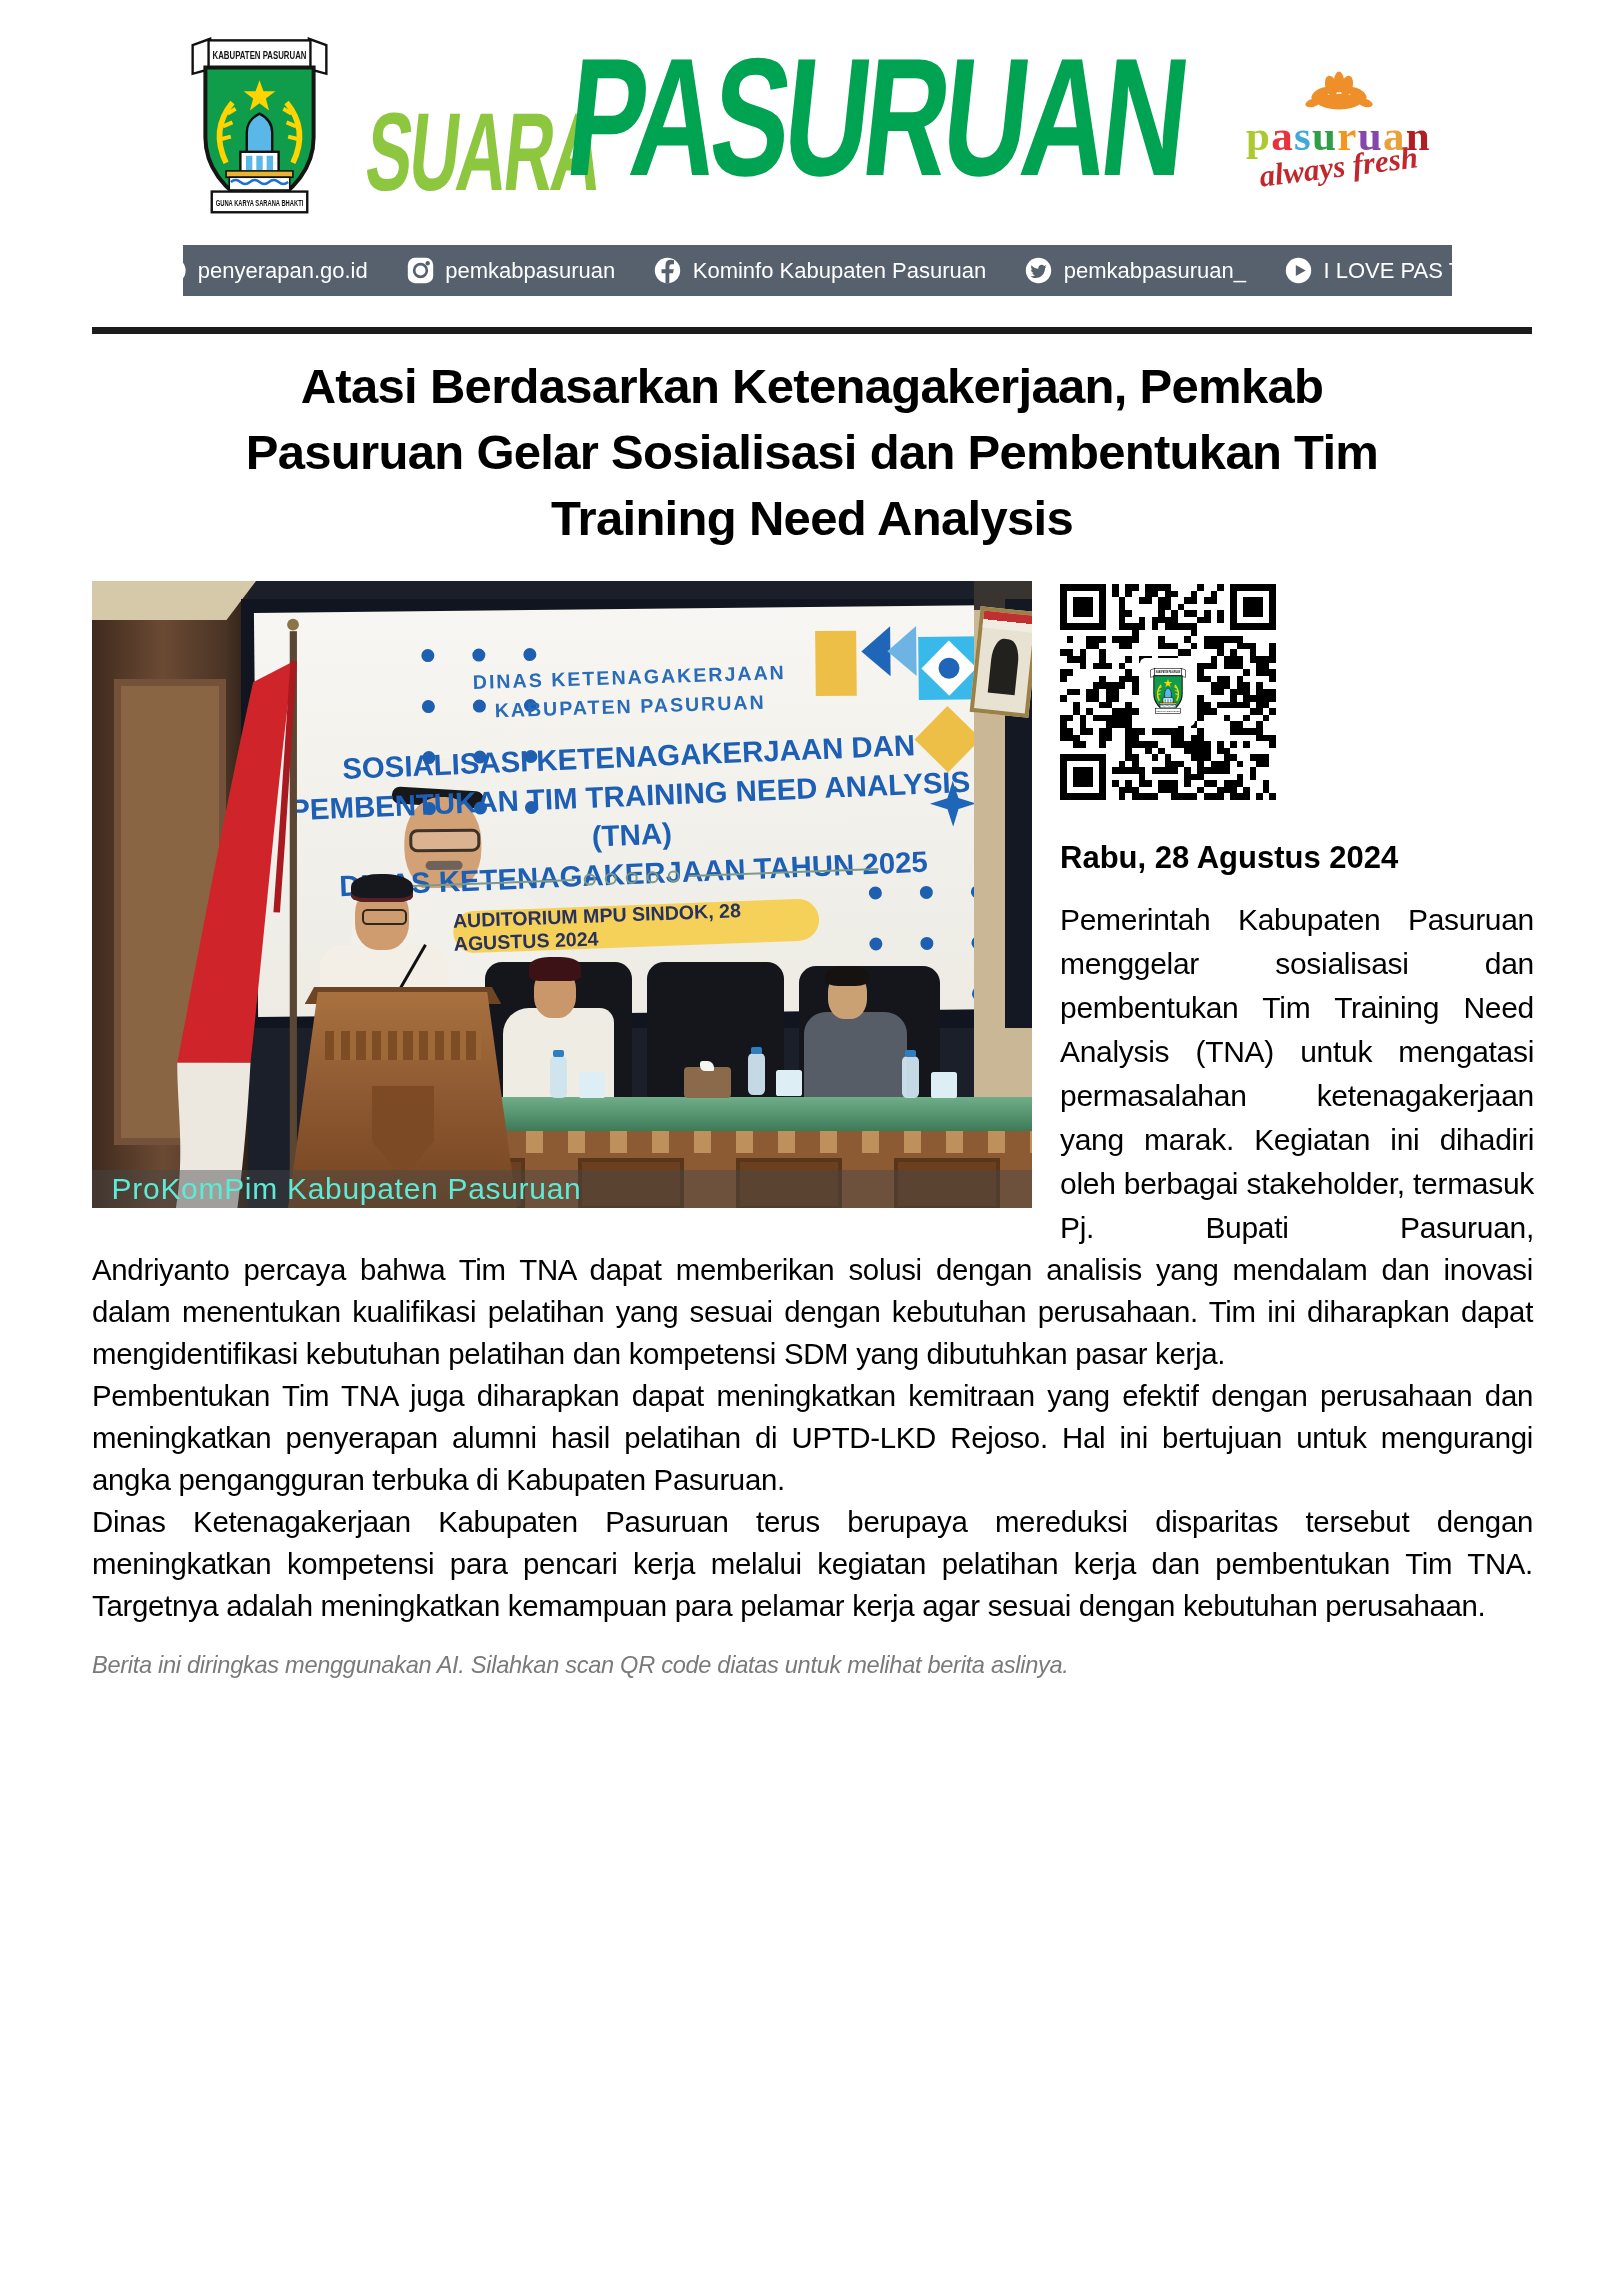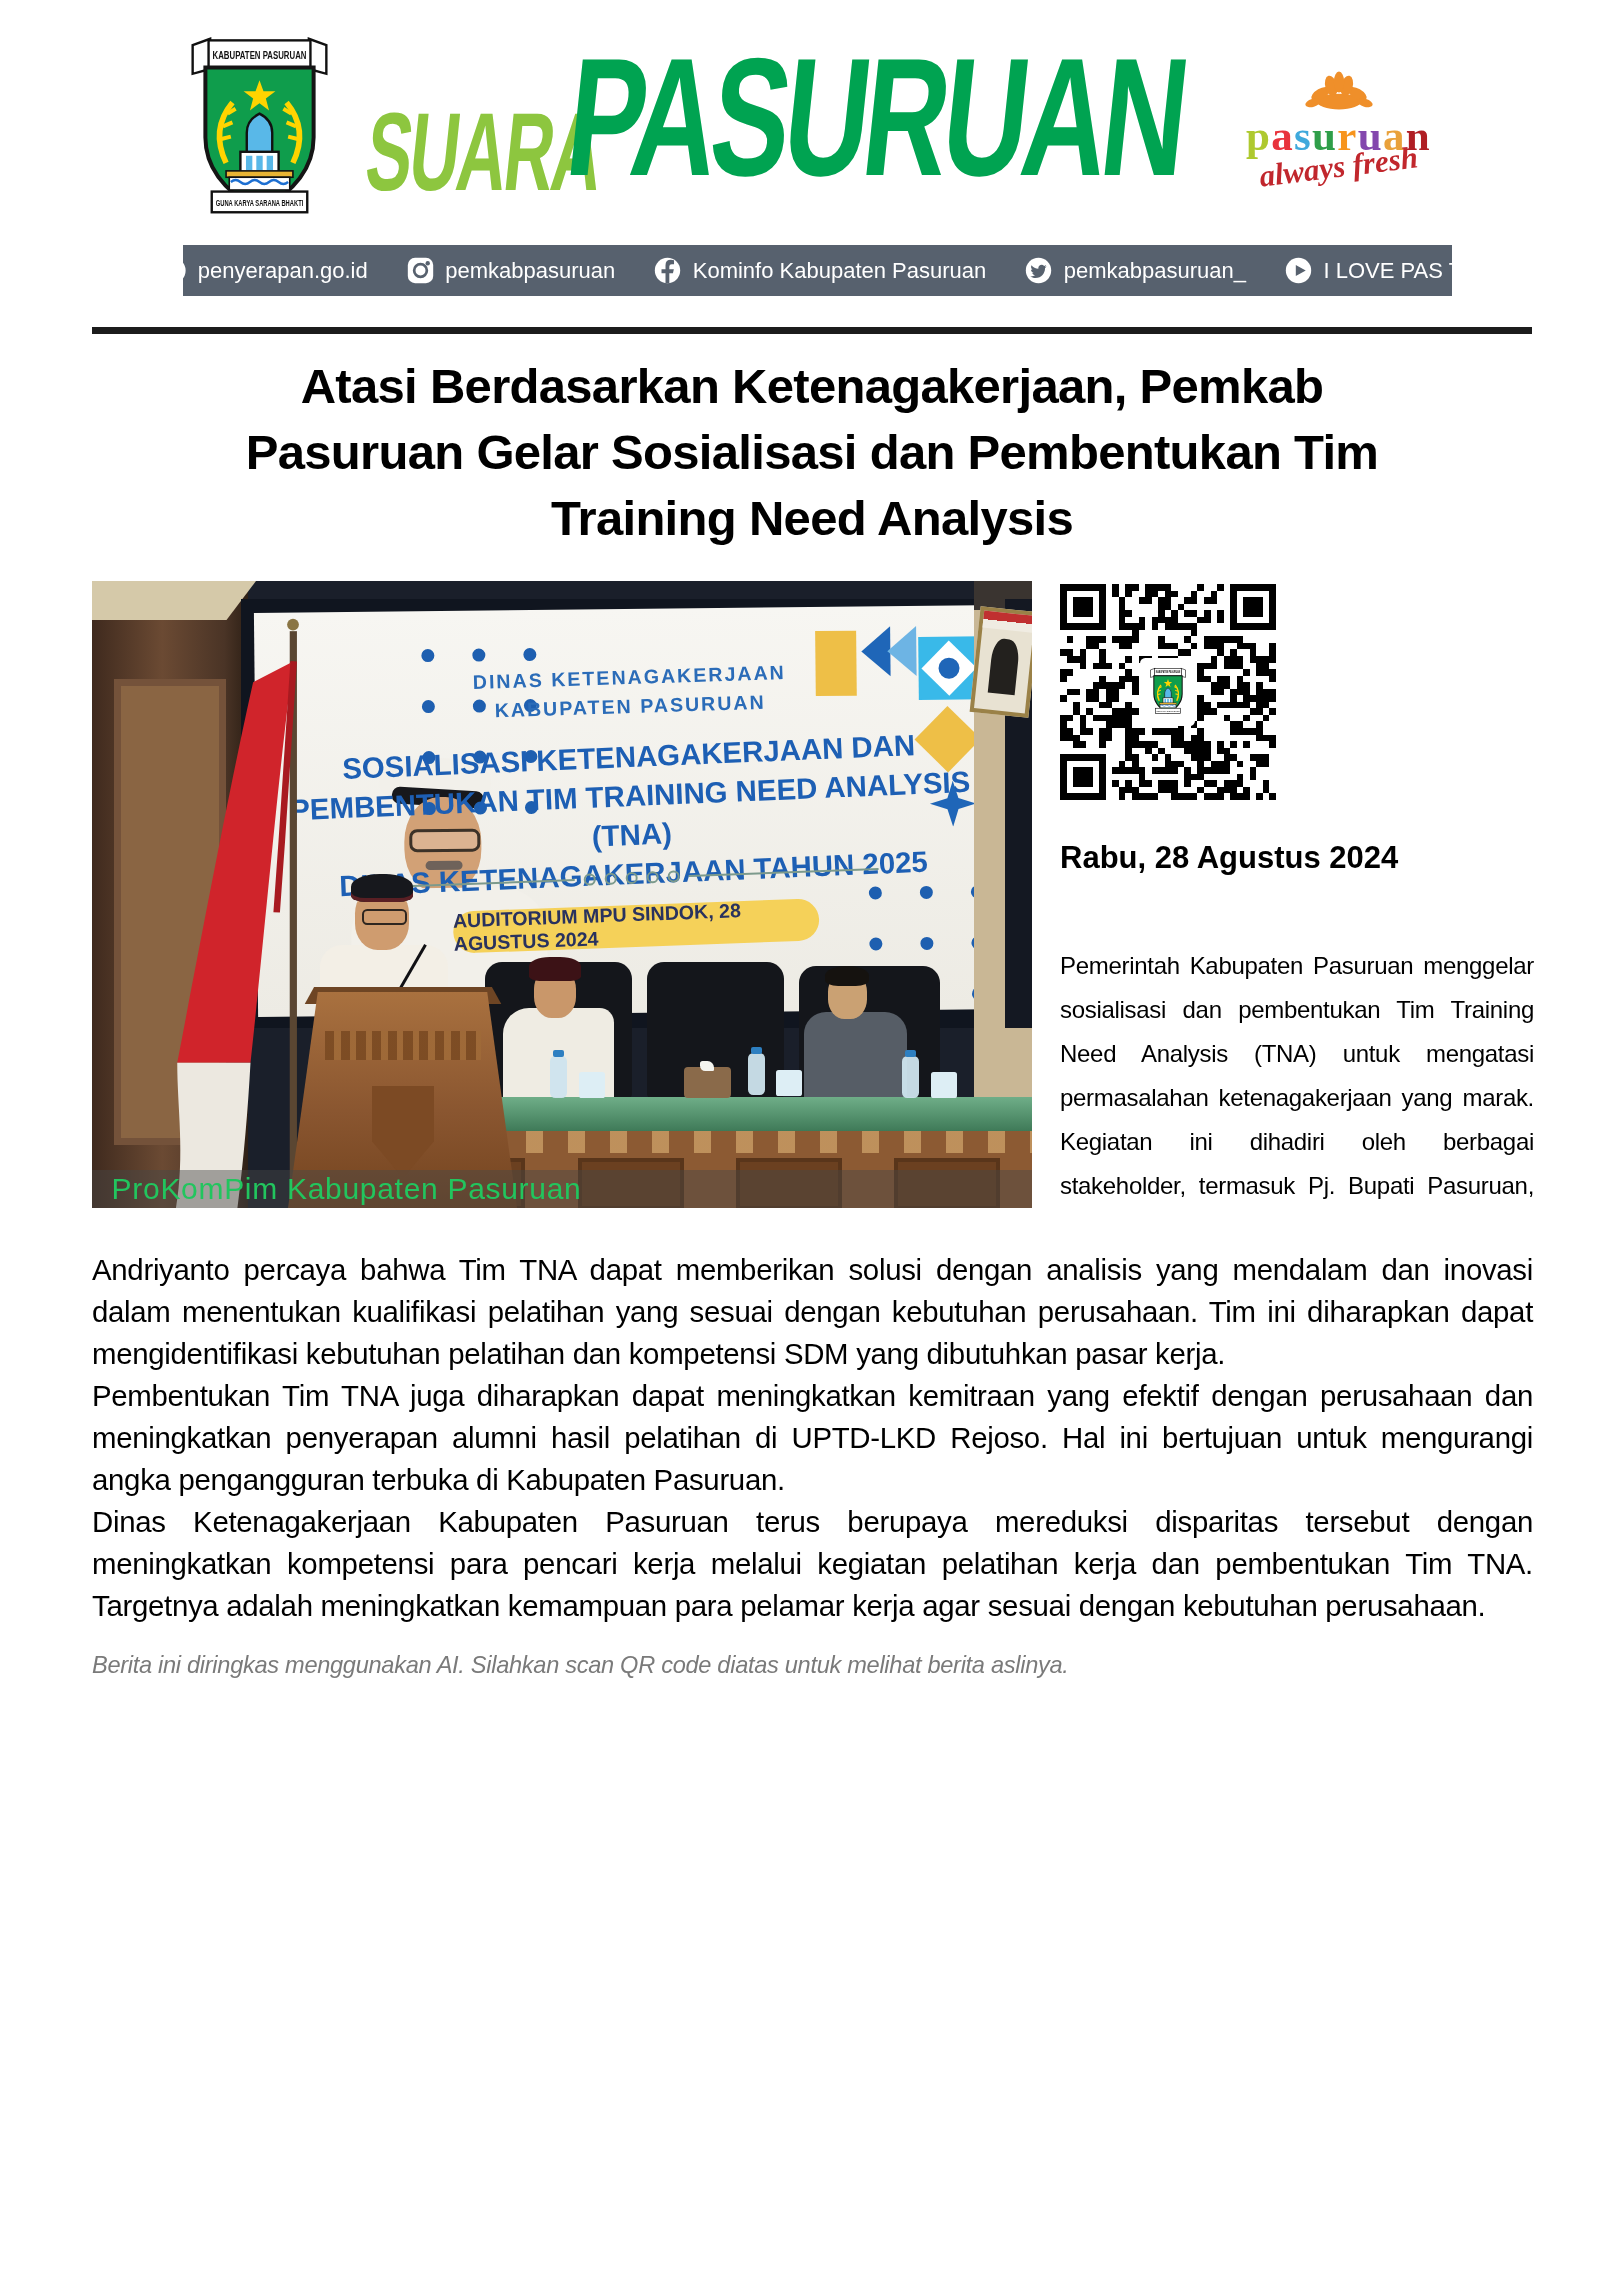--- a/index.html
+++ b/index.html
@@ -119,29 +119,29 @@
   .podium-shield{left:280px;top:505px;width:62px;height:92px;background:#7c4a24;
     clip-path:polygon(0 0,100% 0,100% 60%,50% 100%,0 60%);}
   
   .pillar{left:882px;top:0;width:58px;height:627px;background:#c9b795;}
   .pillar-top{left:882px;top:0;width:58px;height:29px;background:#3a3430;}
   .wallgap{left:913px;top:18.3px;width:27.5px;height:429px;background:#141822;}
   .portrait{left:883px;top:27.5px;width:51px;height:98px;border:4.6px solid #9a8147;background:#e8e2d2;transform:rotate(6deg);}
   .portrait::before{content:"";position:absolute;left:0;top:0;width:100%;height:17px;background:linear-gradient(180deg,#c03030 50%,#f0ece2 50%);}
   .portrait::after{content:"";position:absolute;left:11.8px;top:26px;width:27.5px;height:55px;background:#23211e;border-radius:40% 40% 0 0;}
   .watermark{left:0;bottom:0;width:100%;height:38px;background:rgba(70,70,70,.45);display:flex;align-items:center;}
-  .watermark span{color:#22c55e;font-size:30px;padding-left:19.6px;font-weight:400;letter-spacing:0.7px;}
+  .watermark span{color:#5eead4;font-size:30px;padding-left:19.6px;font-weight:400;letter-spacing:0.7px;}
 
   
   .qr{left:1060px;top:584px;width:216px;height:216px;background:#fff;}
   .qr-logo{left:80px;top:74px;width:55px;height:68px;background:#ffffff;border-radius:5.2px;
     display:flex;align-items:center;justify-content:center;}
   .date{left:1060px;top:840px;width:474px;font-size:31px;font-weight:bold;color:#000;}
-  .rightcol{left:1060px;top:898px;width:474px;font-size:24px;line-height:44px;color:#000;
-    text-align:justify;text-align-last:justify;letter-spacing:-0.3px;margin-top:46px;}
+  .rightcol{left:1060px;top:898px;width:474px;font-size:30px;line-height:44px;color:#000;
+    text-align:justify;text-align-last:justify;letter-spacing:-0.3px;}
   .mainflow{left:92px;top:1249px;width:1441px;font-size:29.4px;line-height:42px;color:#000;
     text-align:justify;letter-spacing:-0.3px;}
   .mainflow p{margin:0;}
   .footer-note{margin-top:17px;font-size:23.6px;font-style:italic;color:#7a7a7a;text-align:left;}
 </style>
 </head>
 <body>
 
 <svg width="0" height="0" style="position:absolute" aria-hidden="true">
   <symbol id="crest" viewBox="0 0 200 240">

